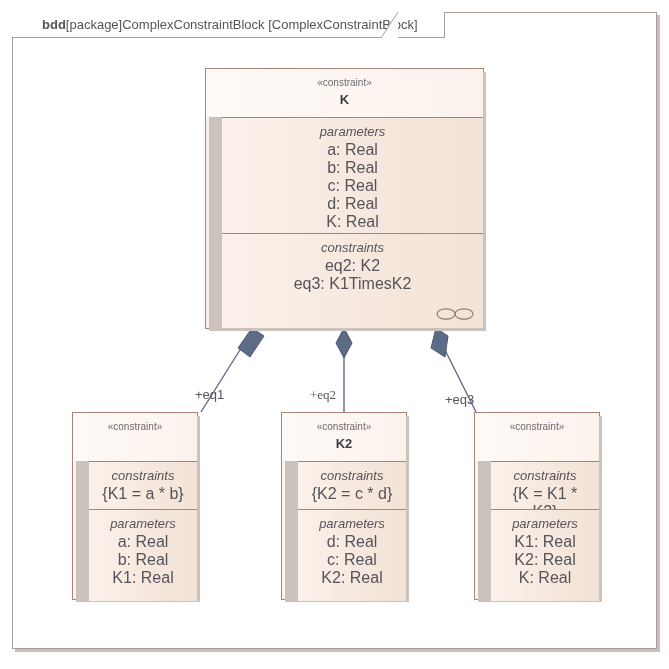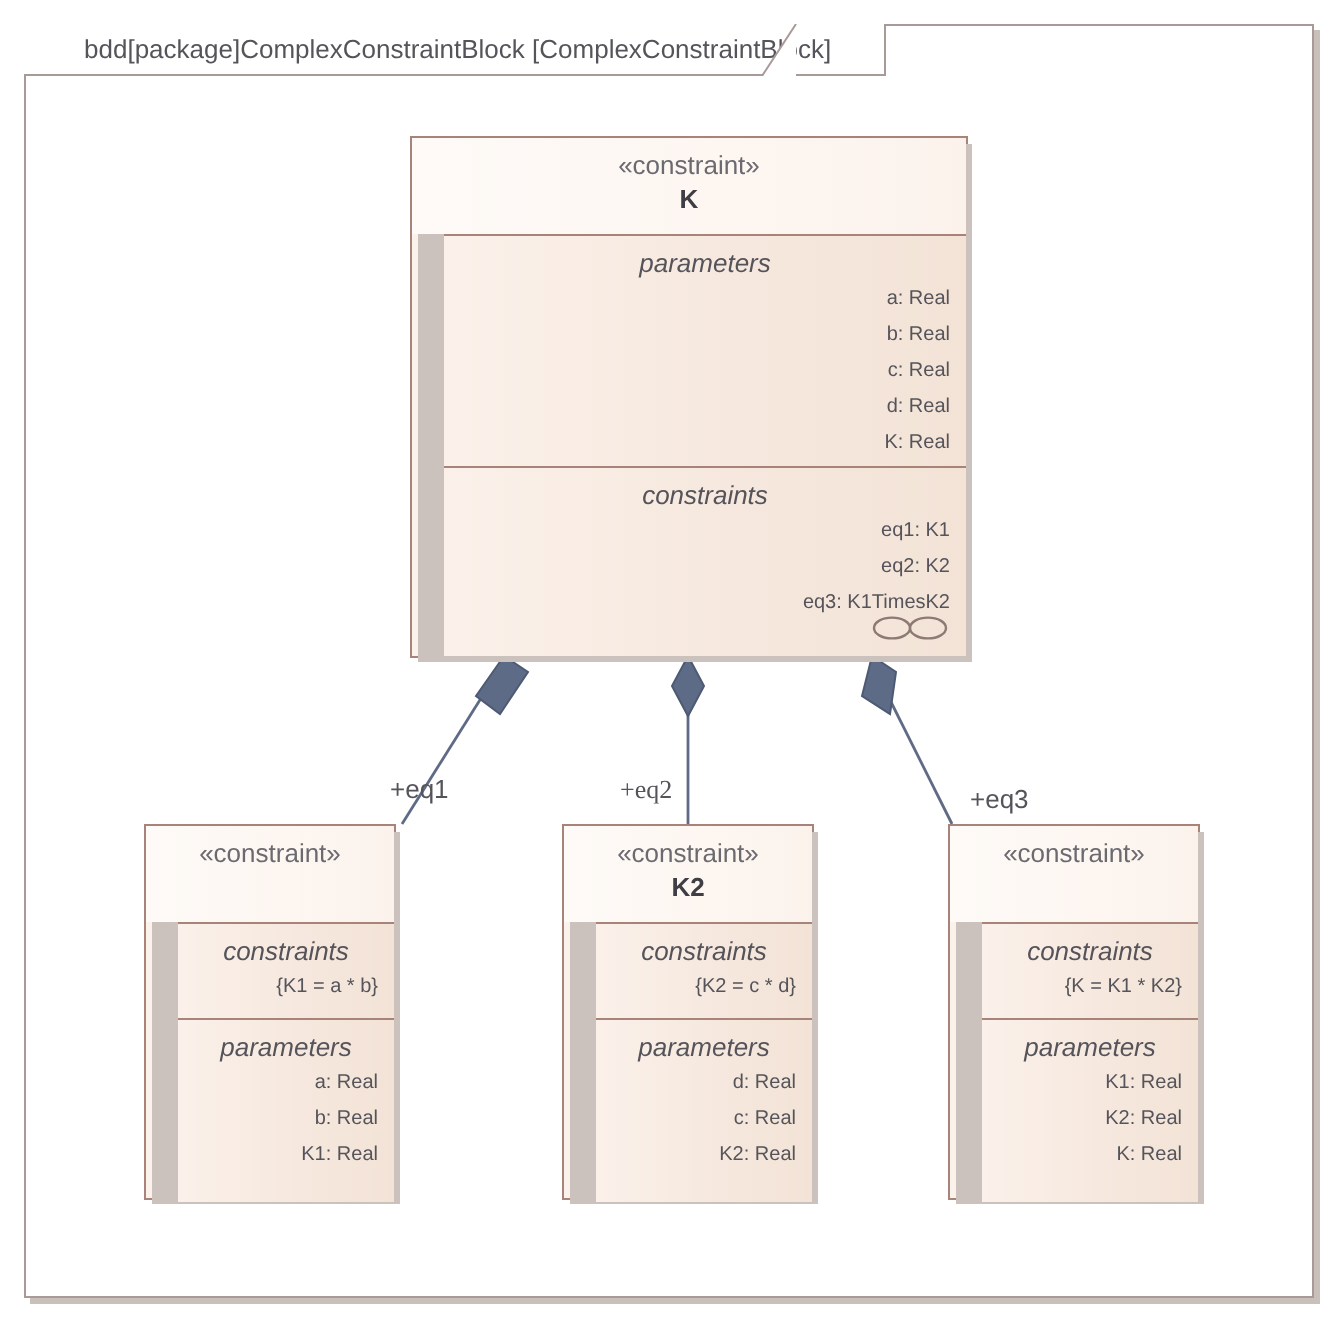--- a/index.html
+++ b/index.html
@@ -52,21 +52,21 @@
     border-left: none;
     background: #ffffff;
     box-sizing: border-box;
     display: flex;
     align-items: center;
     font-size: 13px;
     color: #55545a;
     white-space: nowrap;
     z-index: 6;
   }
-  .frame-tab .kind { font-weight: normal; padding-left: 20px; }
+  .frame-tab .kind { font-weight: bold; padding-left: 20px; }
   .frame-tab-slant {
     position: absolute;
     top: 12px;
     height: 26px;
     width: 18px;
     overflow: hidden;
     z-index: 6;
   }
   .frame-tab-slant svg { display: block; }
 
@@ -117,42 +117,42 @@
   }
   .cmp-name {
     background: linear-gradient(to right, #fefaf7 0%, #fdf6f1 60%, #fbf2ec 100%);
     text-align: center;
   }
   .cmp-body {
     background: linear-gradient(to right, #fbf1ea 0%, #f6e8de 55%, #f3e3d7 100%);
     margin-left: 16px;
   }
   .stereotype {
-    font-size: 13px;
+    font-size: 10px;
     line-height: 17px;
     color: #6b6a70;
   }
   .blockname {
     font-size: 13px;
     line-height: 18px;
     font-weight: bold;
     text-align: center;
     color: #3f3e44;
   }
   .cmp-title {
     font-size: 13px;
     line-height: 18px;
     font-style: italic;
     text-align: center;
     color: #55545a;
   }
   .cmp-item {
-    font-size: 10px;
+    font-size: 16px;
     line-height: 18px;
-    text-align: right;
+    text-align: center;
     color: #55545a;
   }
 
   
   .param-icon {
     position: absolute;
     right: 8px;
     bottom: 7px;
     width: 40px;
     height: 14px;
@@ -186,41 +186,40 @@
 
     <line x1="344" y1="334" x2="344" y2="412" stroke="#5f6b86" stroke-width="1.4"></line>
     <polygon points="344,328 352,343 344,358 336,343" fill="#5d6b87" stroke="#4d5a74" stroke-width="1"></polygon>
 
     <line x1="437" y1="334" x2="476" y2="412" stroke="#5f6b86" stroke-width="1.4"></line>
     <polygon points="436,328 448,336 445,357 431,348" fill="#5d6b87" stroke="#4d5a74" stroke-width="1"></polygon>
   </svg>
 
   <div class="edge-label" style="left:195px; top:387px;">+eq1</div>
   <div class="edge-label" style="left:310px; top:387px;font-family:Liberation Serif, serif;">+eq2</div>
-  <div class="edge-label" style="left:445px; top:392px;margin-left:40px;">+eq3</div>
+  <div class="edge-label" style="left:445px; top:392px;">+eq3</div>
 
   <div class="block" style="left:205px; top:68px; width:279px; height:261px;">
 
     <div class="compartment cmp-name" style="height:48px;">
       <div class="stereotype">«constraint»</div>
       <div class="blockname">K</div>
     </div>
 
     <div class="compartment cmp-body" style="height:116px;">
       <div class="cmp-title">parameters</div>
       <div class="cmp-item">a: Real</div>
       <div class="cmp-item">b: Real</div>
       <div class="cmp-item">c: Real</div>
       <div class="cmp-item">d: Real</div>
       <div class="cmp-item">K: Real</div>
     </div>
 
     <div class="compartment cmp-body" style="height:95px;">
       <div class="cmp-title">constraints</div>
-      <div class="cmp-item">eq1: K1</div>
       <div class="cmp-item">eq2: K2</div>
       <div class="cmp-item">eq3: K1TimesK2</div>
 
       <svg class="param-icon" viewBox="0 0 40 14">
         <ellipse cx="11" cy="7" rx="9" ry="5.2" fill="none" stroke="#8d7a74" stroke-width="1.2"></ellipse>
         <ellipse cx="29" cy="7" rx="9" ry="5.2" fill="none" stroke="#8d7a74" stroke-width="1.2"></ellipse>
         <line x1="20" y1="7" x2="20" y2="7" stroke="#8d7a74" stroke-width="1.2"></line>
       </svg>
     </div>
   </div>

